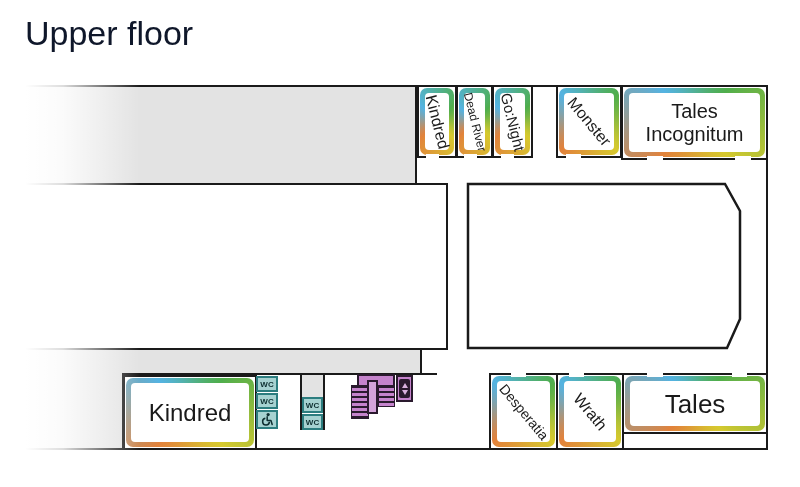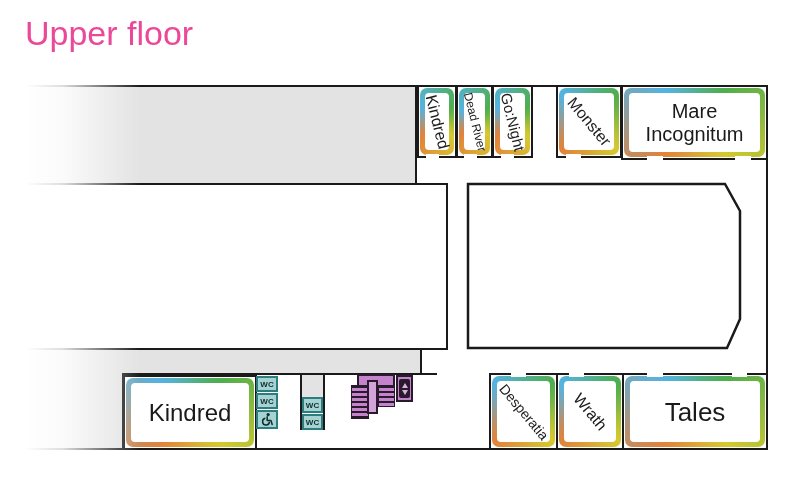--- a/index.html
+++ b/index.html
@@ -1,19 +1,19 @@
 <!DOCTYPE html>
 <html><head>
 <meta charset="utf-8">
 <style>
   * { box-sizing: border-box; margin: 0; padding: 0; }
   html,body { width:800px; height:487px; background:#fff; font-family:"Liberation Sans", sans-serif; }
   #stage { position:relative; width:800px; height:487px; background:#fff; overflow:hidden; }
 
-  .page-title { position:absolute; left:25px; top:14px; font-size:34px; font-weight:500; color:#ec4899; z-index:2; }
+  .page-title { position:absolute; left:25px; top:14px; font-size:34px; font-weight:500; color:#0f172a; z-index:2; }
 
   
   .gray { position:absolute; background:#e3e3e3; z-index:1; }
   #gray-top        { left:0; top:85px;  width:417px; height:98px; }
   #gray-bottomband { left:0; top:349px; width:422px; height:25px; }
   #gray-leftbottom { left:0; top:374px; width:122px; height:75px; }
   #gray-wcstrip    { left:302px; top:375px; width:21px; height:22px; z-index:4; }
 
   
   .wall { position:absolute; background:#1a1a1a; z-index:3; }
@@ -48,21 +48,21 @@
   .lbl.r50 { transform:translate(-50%,-50%) rotate(50deg); }
 
   #room-kindred    { left:417px; top:85px;  width:40px;  height:73px; }
   #room-deadriver  { left:456px; top:85px;  width:37px;  height:73px; }
   #room-gonight    { left:492px; top:85px;  width:41px;  height:73px; }
   #room-monster    { left:556px; top:85px;  width:66px;  height:73px; }
   #room-mare       { left:621px; top:85px;  width:147px; height:75px; }
   #room-westmark   { left:123px; top:375px; width:134px; height:75px; }
   #room-desperatia { left:489px; top:373px; width:69px;  height:77px; }
   #room-wrath      { left:556px; top:373px; width:68px;  height:77px; }
-  #room-tales      { left:622px; top:373px; width:146px; height:77px; }
+  #room-tales      { left:622px; top:373px; width:146px; height:61px; }
 
   #room-kindred .lbl    { font-size:16px; }
   #room-deadriver .lbl  { font-size:12px; }
   #room-gonight .lbl    { font-size:15px; }
   #room-monster .lbl    { font-size:16px; }
   #room-mare .lbl       { font-size:20px; line-height:1.15; white-space:normal; width:135px; }
   #room-westmark .lbl   { font-size:24px; }
   #room-desperatia .lbl { font-size:14px; }
   #room-wrath .lbl      { font-size:16px; }
   #room-tales .lbl      { font-size:26px; }
@@ -150,21 +150,21 @@
   <div class="room" id="room-monster">
     <div class="grad">
         <div class="floor"></div>
       </div>
     <div class="lbl r50">Monster</div>
   </div>
   <div class="room" id="room-mare">
     <div class="grad">
         <div class="floor"></div>
       </div>
-    <div class="lbl">Mare Incognitum</div>
+    <div class="lbl">Tales Incognitum</div>
   </div>
   <div class="room" id="room-westmark">
     <div class="grad">
         <div class="floor"></div>
       </div>
     <div class="lbl">Kindred</div>
   </div>
   <div class="room" id="room-desperatia">
     <div class="grad">
         <div class="floor"></div>

